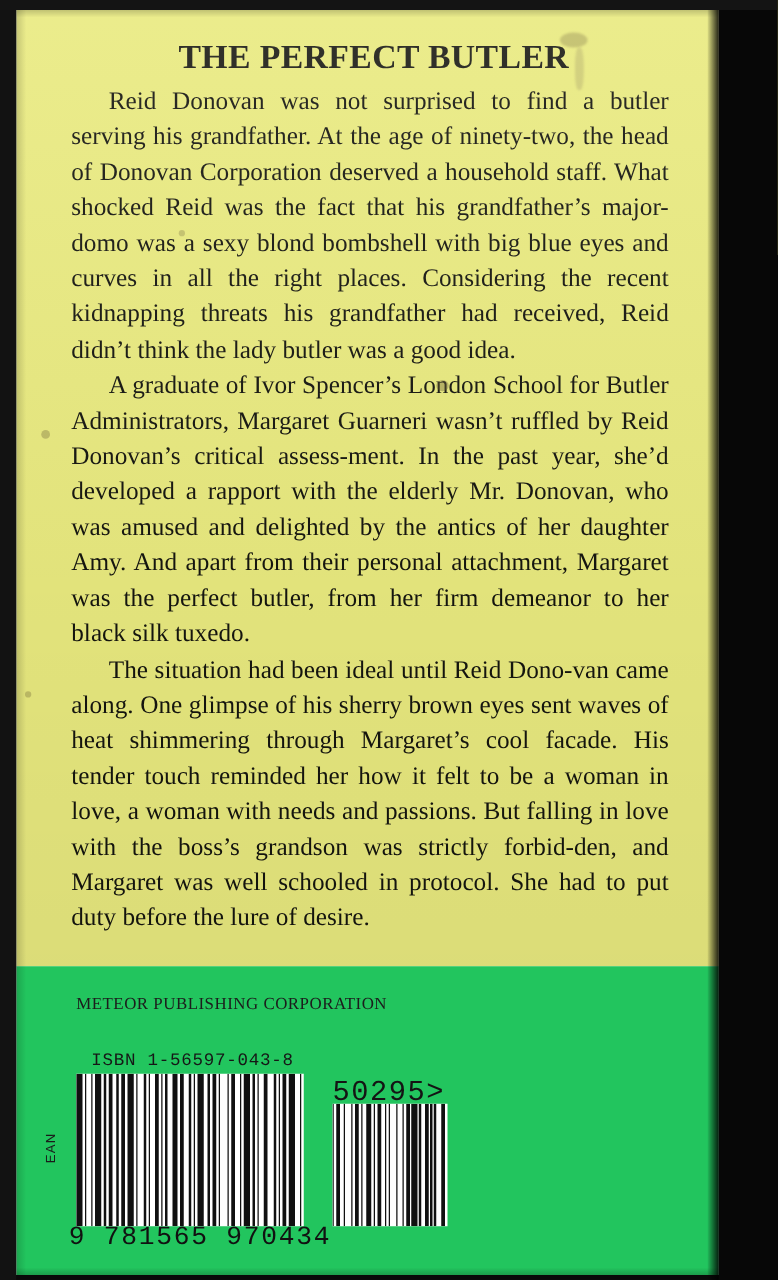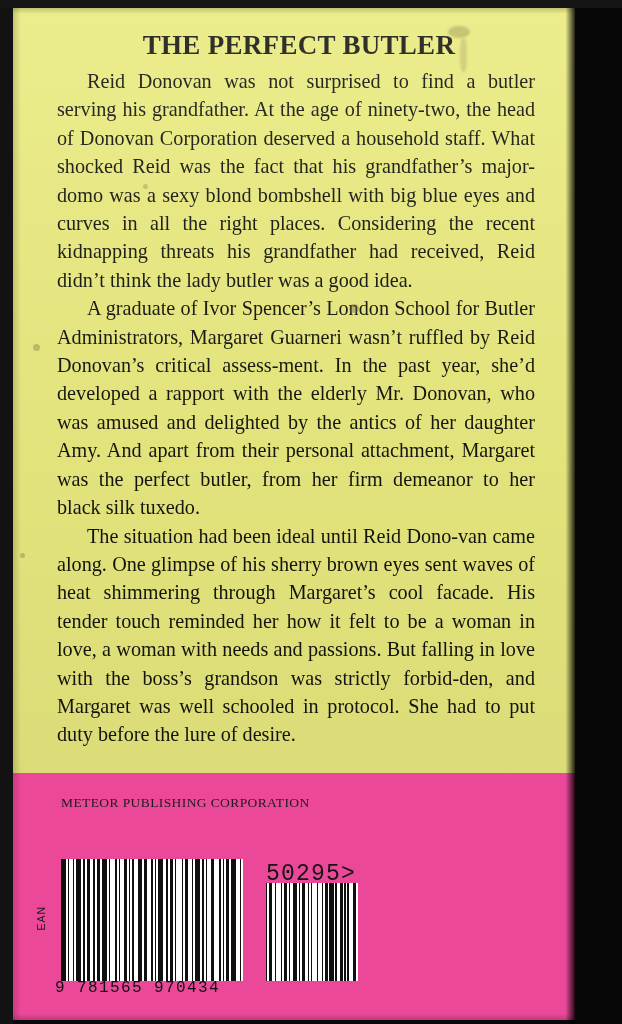--- a/index.html
+++ b/index.html
@@ -108,21 +108,21 @@
     -webkit-hyphens: manual;
     hyphens: manual;
   }
   
   .lower {
     position: absolute;
     left: 0;
     top: 765px;
     width: 562px;
     height: 247px;
-    background: #ec4899;
+    background: #22c55e;
     text-decoration: underline;
   }
   .publisher {
     position: absolute;
     left: 48px;
     top: 22px;
     font-family: "Liberation Serif", serif;
     font-size: 13.5px;
     letter-spacing: 0.4px;
     color: #1c1c1c;
@@ -185,21 +185,21 @@
     top: 110px;
     width: 92px;
     height: 98px;
   }
   .barcode-digits {
     position: absolute;
     left: 42px;
     top: 206px;
     width: 196px;
     font-family: "Liberation Mono", monospace;
-    font-size: 16px;
+    font-size: 21px;
     letter-spacing: 1.4px;
     color: #111;
     white-space: nowrap;
   }
   
   .spot {
     position: absolute;
     border-radius: 50%;
     pointer-events: none;
   }
@@ -242,20 +242,21 @@
       <div class="spot s1"></div>
       <div class="spot s2"></div>
       <div class="spot s3"></div>
       <div class="spot s4"></div>
       <div class="spot s5"></div>
       <div class="spot s8"></div>
     </div>
 
     <div class="lower">
       <div class="publisher">METEOR PUBLISHING CORPORATION</div>
+      <div class="isbn-text">ISBN 1-56597-043-8</div>
       <div class="price-text">50295&gt;</div>
       <div class="ean-label">EAN</div>
 
       <div class="barcode" id="main-barcode">
         <div class="bars">
             <i style="left: 0px; width: 4.8028px;"></i>
             <i style="left: 6.80374px; width: 1.40093px;"></i>
             <i style="left: 11.9065px; width: 1.40093px;"></i>
             <i style="left: 15.3084px; width: 4.8028px;"></i>
             <i style="left: 22.1121px; width: 1.40093px;"></i>

